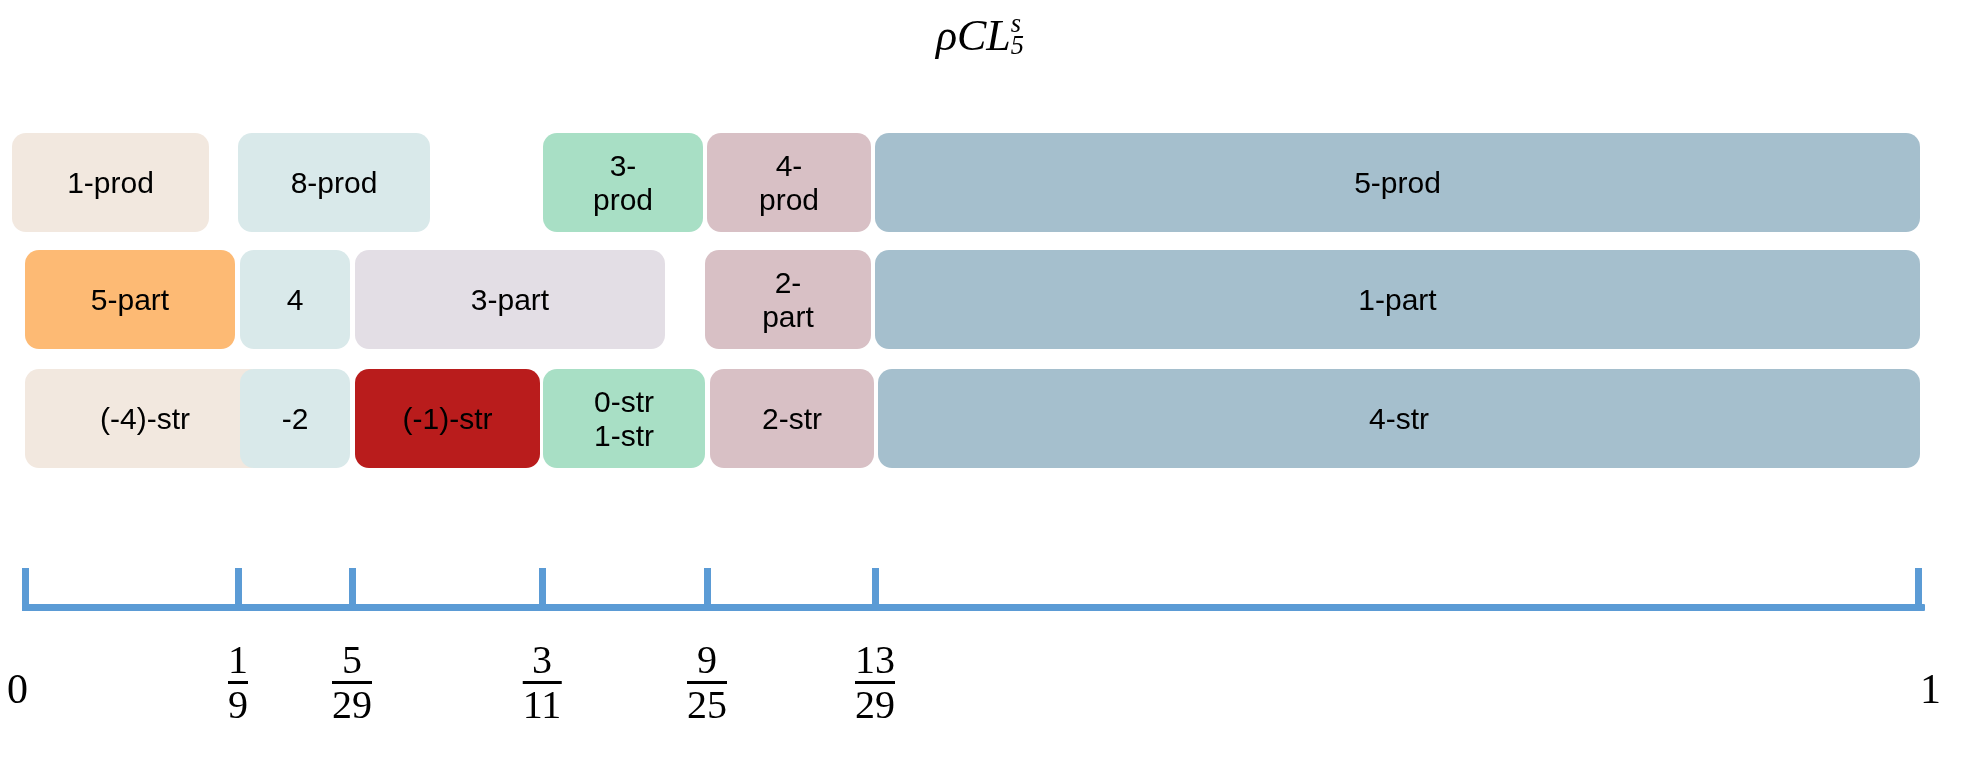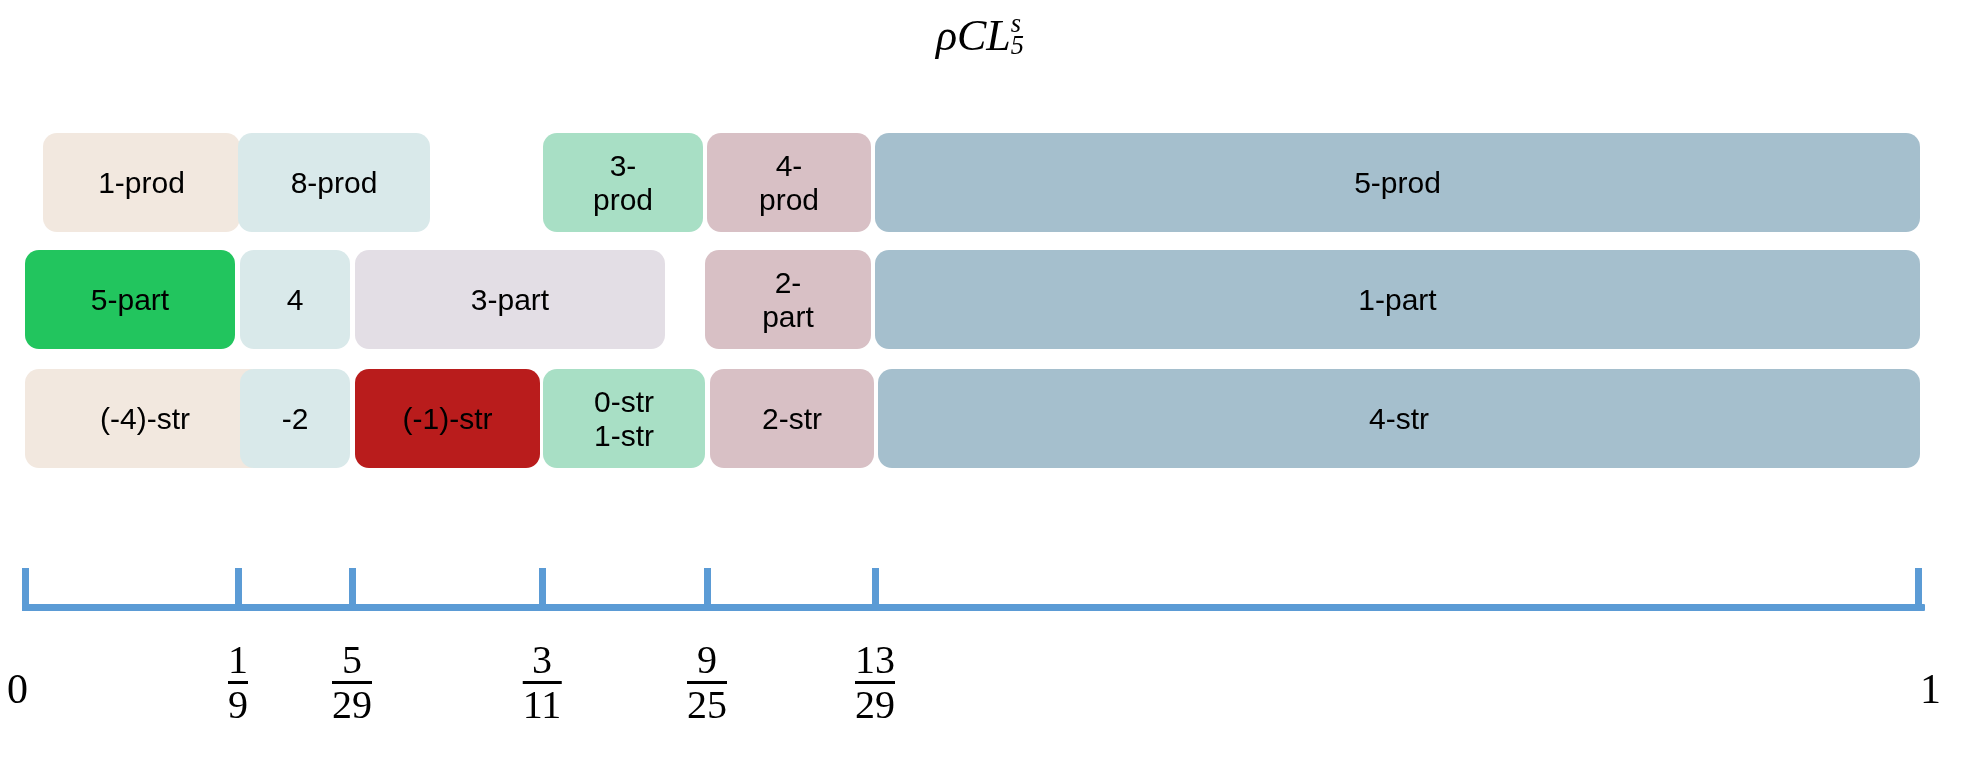--- a/index.html
+++ b/index.html
@@ -111,30 +111,30 @@
 <div id="stage">
 
   <div class="title">
     <span>ρ</span><span>CL</span><span class="sub-sup">
       <span class="sup">s</span>
       <span class="sub">5</span>
     </span>
   </div>
 
   <div class="row" id="row-0" style="top:133px;">
-      <div class="seg" style="left: 43px; width: 197px; background: rgb(242, 232, 223);">1-prod</div>
+      <div class="seg" style="left: 12px; width: 197px; background: rgb(242, 232, 223);">1-prod</div>
       <div class="seg" style="left: 238px; width: 192px; background: rgb(217, 233, 234);">8-prod</div>
       <div class="seg" style="left: 543px; width: 160px; background: rgb(168, 223, 197);">3-
 prod</div>
       <div class="seg" style="left: 707px; width: 164px; background: rgb(216, 192, 197);">4-
 prod</div>
       <div class="seg" style="left: 875px; width: 1045px; background: rgb(165, 191, 205);">5-prod</div>
     </div>
   <div class="row" id="row-1" style="top:250px;">
-      <div class="seg" style="left: 25px; width: 210px; background: #22c55e;">5-part</div>
+      <div class="seg" style="left: 25px; width: 210px; background: #fdba74;">5-part</div>
       <div class="seg" style="left: 240px; width: 110px; background: rgb(217, 233, 234);">4</div>
       <div class="seg" style="left: 355px; width: 310px; background: rgb(227, 222, 229);">3-part</div>
       <div class="seg" style="left: 705px; width: 166px; background: rgb(216, 192, 197);">2-
 part</div>
       <div class="seg" style="left: 875px; width: 1045px; background: rgb(165, 191, 205);">1-part</div>
     </div>
   <div class="row" id="row-2" style="top:369px;">
       <div class="seg" style="left: 25px; width: 240px; background: rgb(242, 232, 223);">(-4)-str</div>
       <div class="seg" style="left: 240px; width: 110px; background: rgb(217, 233, 234);">-2</div>
       <div class="seg" style="left: 355px; width: 185px; background: #b91c1c;">(-1)-str</div>

